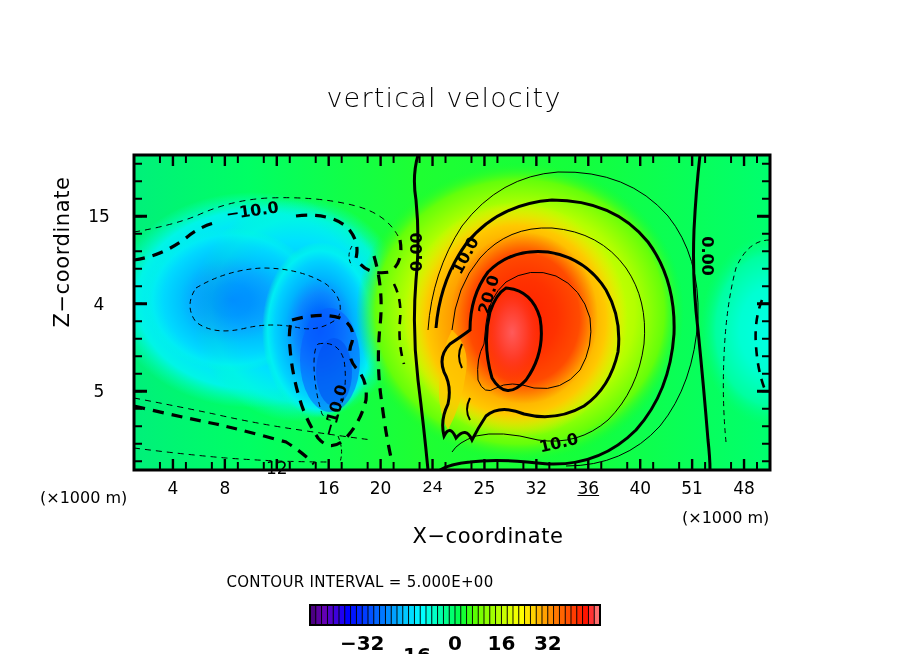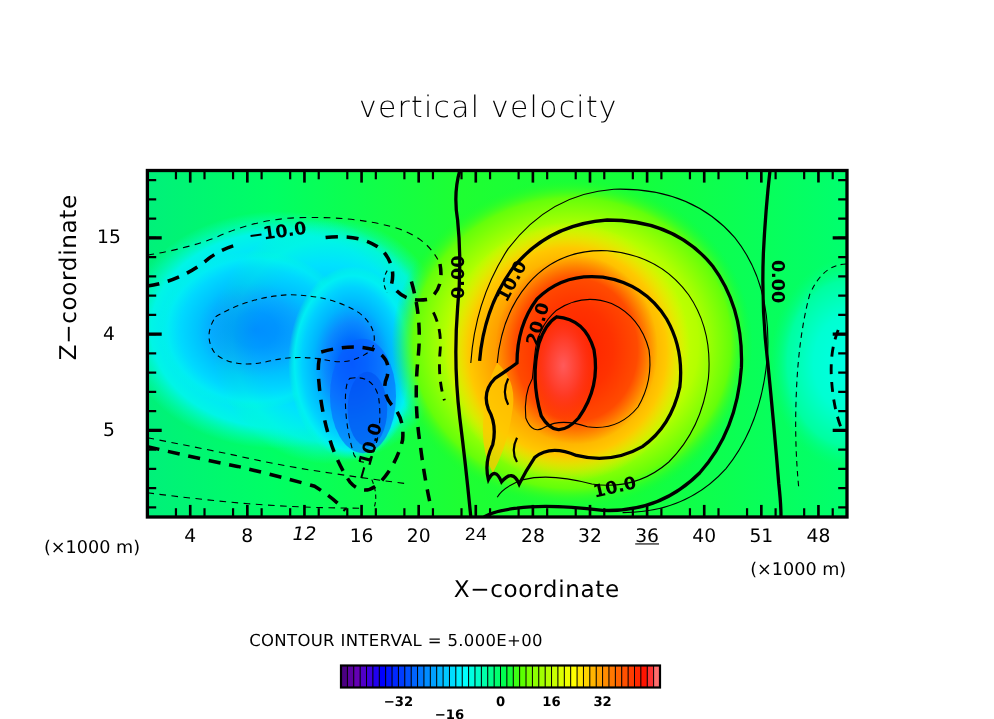--- a/index.html
+++ b/index.html
@@ -97,21 +97,21 @@
   .tick-label-y {
     position: absolute;
     font-size: 17px;
     color: #000;
     text-align: center;
     transform: translateY(-50%);
     white-space: nowrap;
   }
   .cbar-tick-label {
     position: absolute;
-    font-size: 12px;
+    font-size: 20px;
     font-weight: bold;
     color: #000;
     transform: translateX(-50%);
     white-space: nowrap;
   }
   .clabel {
     font-family: "DejaVu Sans", sans-serif;
     font-size: 16px;
     font-weight: bold;
     fill: #000;
@@ -462,25 +462,25 @@
 <div class="plot-title">vertical velocity</div>
 <div class="axis-title-x">X−coordinate</div>
 <div class="axis-title-y">Z−coordinate</div>
 <div class="unit-left">(×1000 m)</div>
 <div class="unit-right">(×1000 m)</div>
 <div class="cbar-caption">CONTOUR INTERVAL =  5.000E+00</div>
 
 <div id="x-tick-labels">
     <div class="tick-label-x" style="left: 172.939px; top: 478px;">4</div>
     <div class="tick-label-x" style="left: 224.857px; top: 478px;">8</div>
-    <div class="tick-label-x" style="left: 276.776px; top: 476px; font-style: italic;">12</div>
+    <div class="tick-label-x" style="left: 276.776px; top: 458px;">12</div>
     <div class="tick-label-x" style="left: 328.694px; top: 478px;">16</div>
     <div class="tick-label-x" style="left: 380.612px; top: 478px;">20</div>
     <div class="tick-label-x" style="left: 432.531px; top: 478px; font-family: Liberation Mono, monospace;">24</div>
-    <div class="tick-label-x" style="left: 484.449px; top: 478px;">28</div>
+    <div class="tick-label-x" style="left: 484.449px; top: 478px;">25</div>
     <div class="tick-label-x" style="left: 536.367px; top: 478px;">32</div>
     <div class="tick-label-x" style="left: 588.286px; top: 478px; text-decoration: underline;">36</div>
     <div class="tick-label-x" style="left: 640.204px; top: 478px; text-align: center;">40</div>
     <div class="tick-label-x" style="left: 692.122px; top: 478px;">51</div>
     <div class="tick-label-x" style="left: 744.041px; top: 478px;">48</div>
   </div>
 <div id="y-tick-labels">
     <div class="tick-label-y" style="left: 76px; width: 46px; top: 391.25px;">5</div>
     <div class="tick-label-y" style="left: 76px; width: 46px; top: 303.75px;">4</div>
     <div class="tick-label-y" style="left: 76px; width: 46px; top: 216.25px;">15</div>

